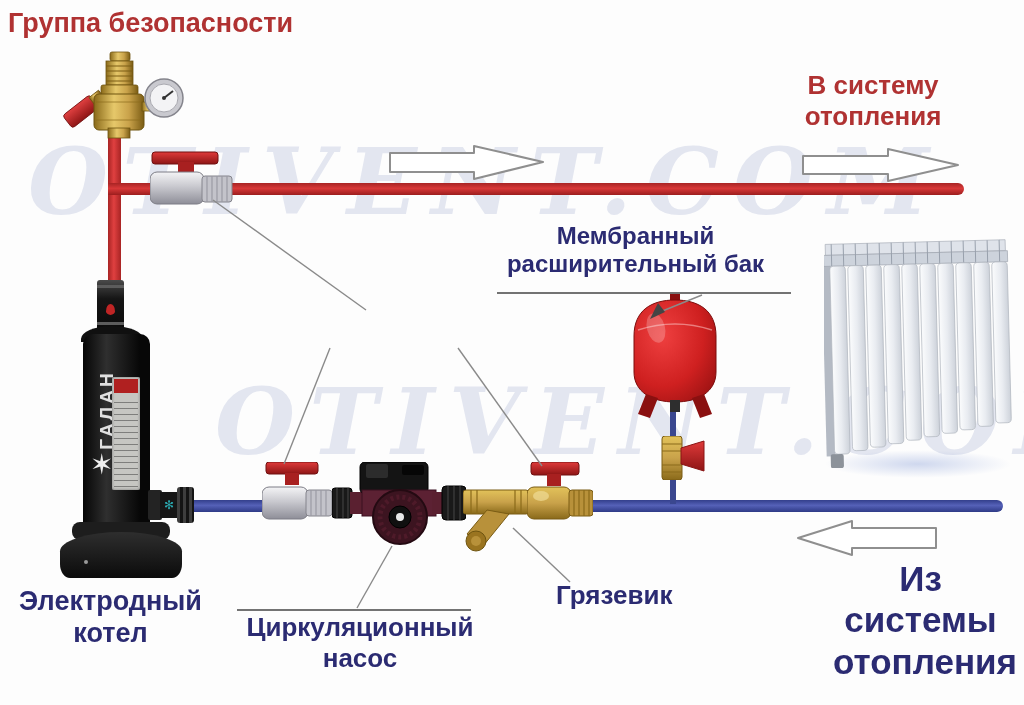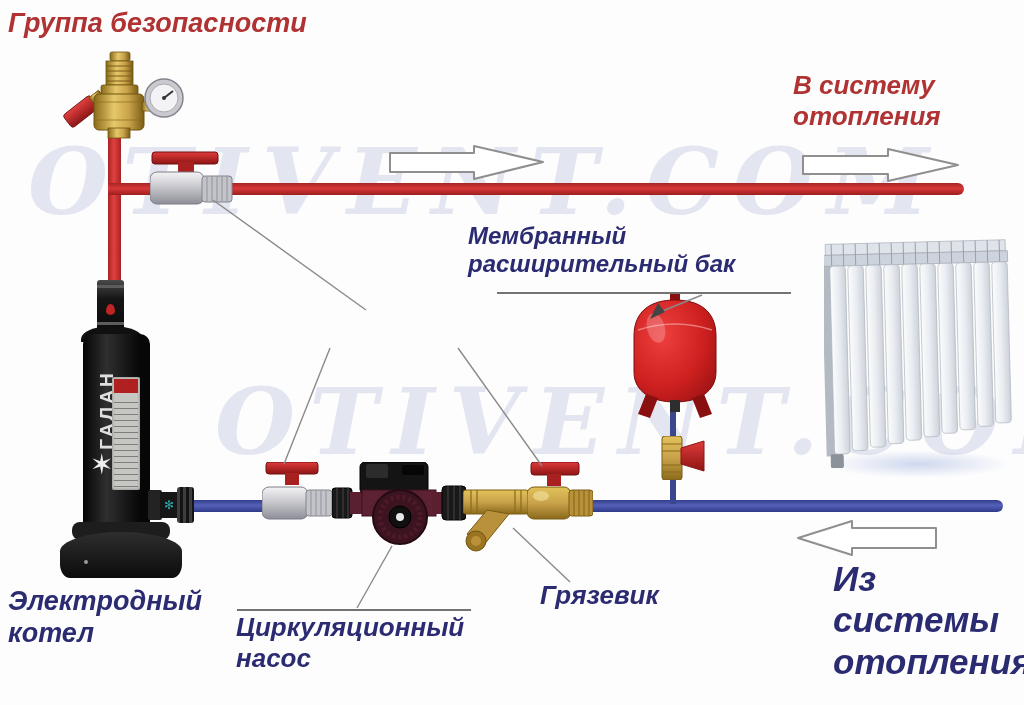--- a/index.html
+++ b/index.html
@@ -1,23 +1,23 @@
 <!DOCTYPE html>
 <html style="--label-red: #b03232; --label-blue: #2b2b72;"><head>
 <meta charset="utf-8">
 <style>
   html,body{margin:0;padding:0;background:#fff;}
   #canvas{position:relative;width:1024px;height:705px;background:#fdfdfd;overflow:hidden;
           font-family:"Liberation Sans",sans-serif;}
   .abs{position:absolute;}
-  .lbl{position:absolute;font-weight:bold;font-style:italic;white-space:pre-line;
+  .lbl{position:absolute;font-weight:bold;white-space:pre-line;
        line-height:1.18;z-index:6;}
   .lbl.red{color:var(--label-red);}
   .lbl.blue{color:var(--label-blue);}
-  .center{text-align:left;}
+  .center{text-align:center;}
   .watermark{position:absolute;z-index:1;font-family:"DejaVu Serif",serif;
              font-weight:bold;font-style:italic;font-size:92px;letter-spacing:14px;
              color:rgba(125,140,190,0.20);white-space:nowrap;user-select:none;}
   
   .pipe{position:absolute;z-index:2;}
   #pipe-supply-v{left:108px;top:132px;width:13px;height:156px;background:linear-gradient(90deg,#a82424,#e04040 45%,#a82424);}
   #pipe-supply-h{left:108px;top:183px;width:856px;height:12px;border-radius:0 7px 7px 0;
                  background:linear-gradient(180deg,#a82424,#d83838 45%,#9c1e1e);}
   #pipe-return-h{left:190px;top:500px;width:813px;height:12px;border-radius:0 7px 7px 0;
                  background:linear-gradient(180deg,#333f8c,#5561b8 45%,#2e3a86);}
@@ -272,17 +272,17 @@
 
   <div class="lbl red" style="left:8px;top:8px;font-size:27px;">Группа безопасности</div>
   <div class="lbl red center" style="left:793px;top:70px;width:160px;font-size:26px;">В систему
 отопления</div>
   <div class="lbl blue center" style="left:468px;top:222px;width:335px;font-size:24px;">Мембранный
 расширительный бак</div>
   <div class="lbl blue center" style="left:8px;top:586px;width:205px;font-size:27px;">Электродный
 котел</div>
   <div class="lbl blue center" style="left:236px;top:612px;width:248px;font-size:26px;">Циркуляционный
 насос</div>
-  <div class="lbl blue" style="left:540px;top:580px;font-size:26px;">Грязевик</div>
+  <div class="lbl blue" style="left:556px;top:580px;font-size:26px;">Грязевик</div>
   <div class="lbl blue center" style="left:833px;top:558px;width:175px;font-size:35px;">Из системы
 отопления</div>
 
 </div>
 
 </body></html>

